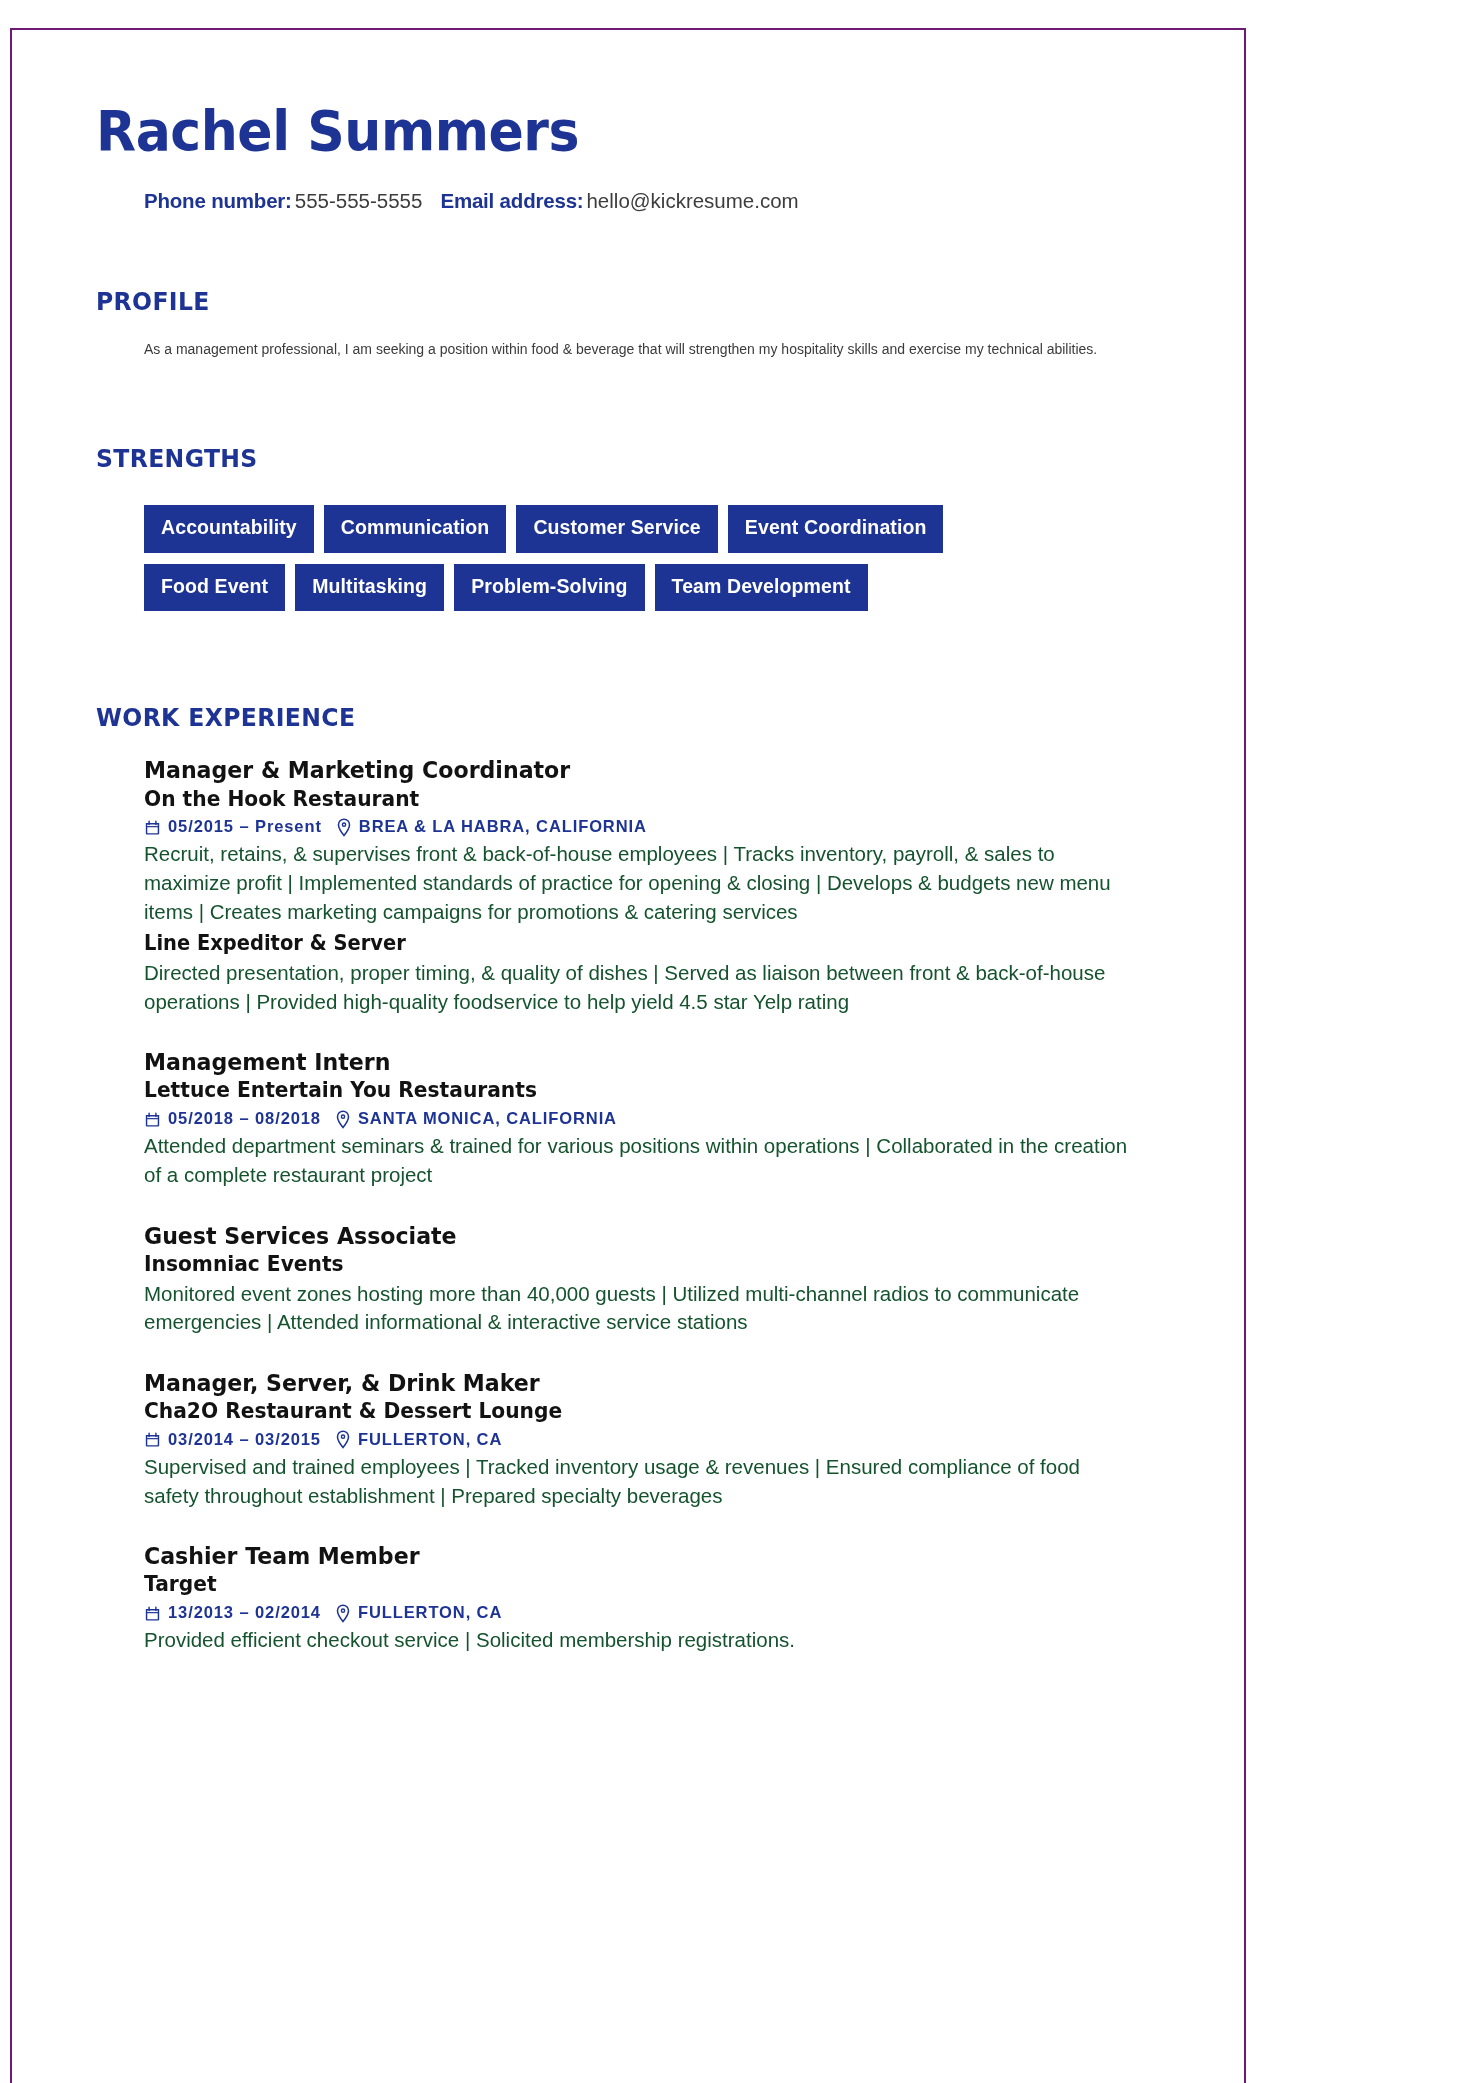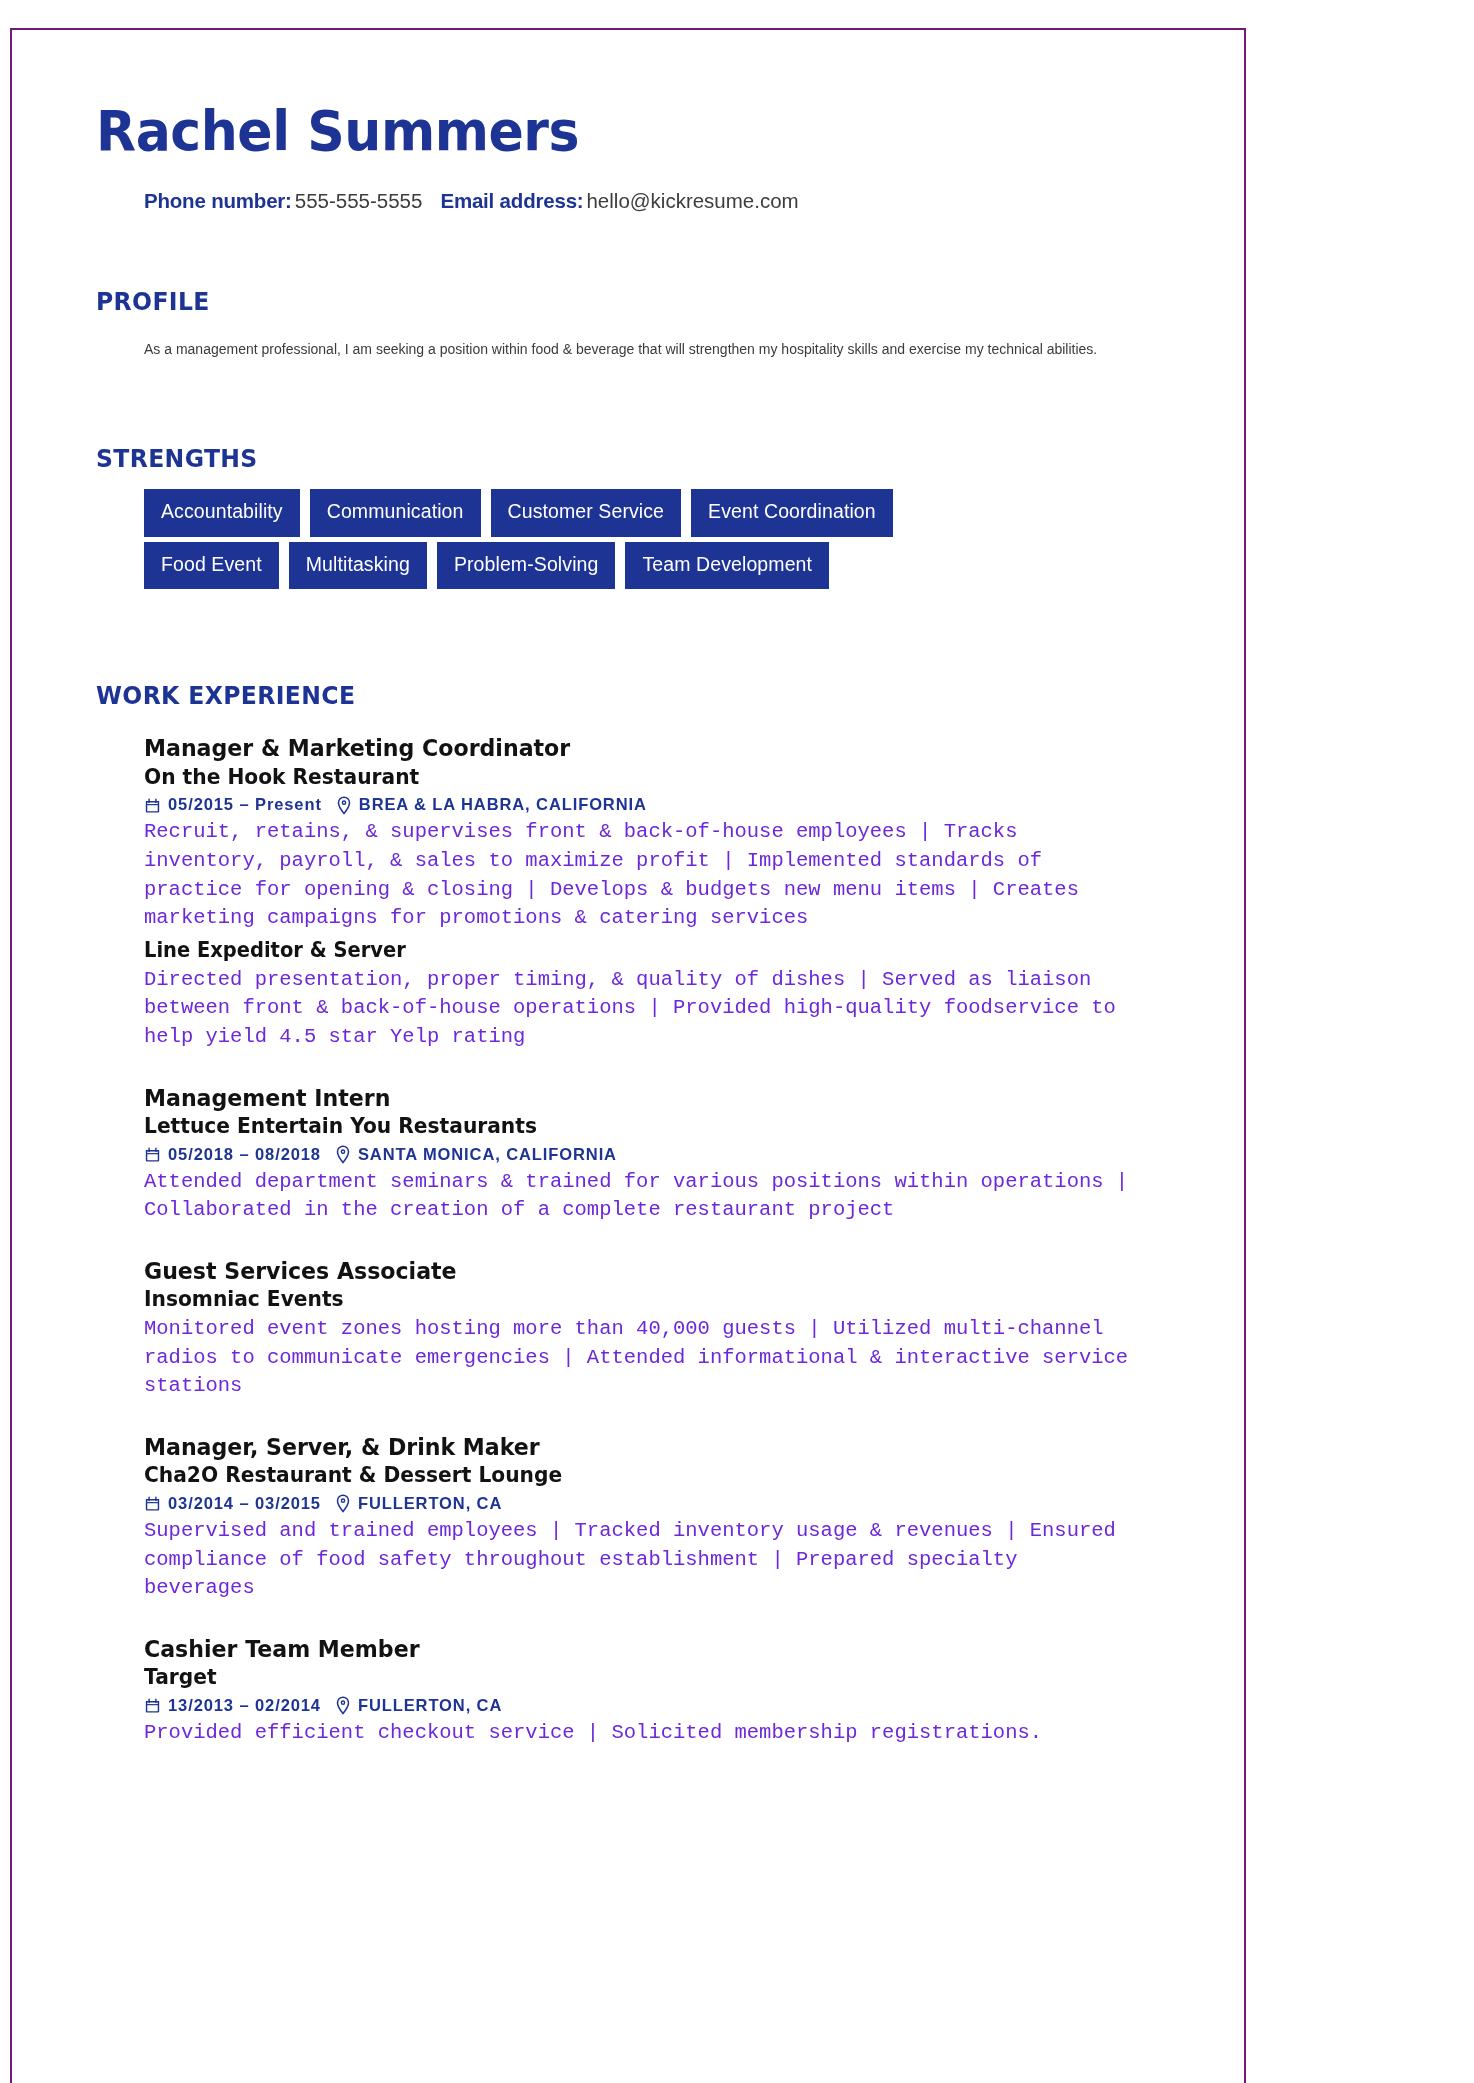--- a/index.html
+++ b/index.html
@@ -83,26 +83,27 @@
     margin-top: 24px;
     padding-left: 48px;
     padding-right: 36px;
     font-size: 14px;
     line-height: 1.42;
     color: #3b3b3b;
   }
 
   
   .badges {
-    margin-top: 16px;
+    margin-top: 32px;
     padding-left: 48px;
     display: flex;
     flex-wrap: wrap;
-    gap: 5px 10px;
+    gap: 11px 10px;
     max-width: 930px;
+    font-weight: bold;
   }
   .badge {
     background: #1e3495;
     color: #ffffff;
     font-size: 19.5px;
     line-height: 1;
     padding: 13px 17px 15px 17px;
     white-space: nowrap;
     letter-spacing: 0.1px;
   }
@@ -156,23 +157,22 @@
   .icon-cal, .icon-pin {
     display: inline-block;
     flex: 0 0 auto;
     margin-right: 7px;
   }
   .icon-cal svg, .icon-pin svg { display: block; }
 
   .job-desc {
     font-size: 20.5px;
     line-height: 1.4;
-    color: #6d28d9;
+    color: #14532d;
     margin-top: 2px;
-    font-family: Liberation Mono, monospace;
   }
 
   .sub-title {
     font-family: "DejaVu Sans", sans-serif;
     font-size: 20.5px;
     font-weight: 700;
     color: #121212;
     margin-top: 4px;
     line-height: 1.3;
     transform: scaleX(0.95);

